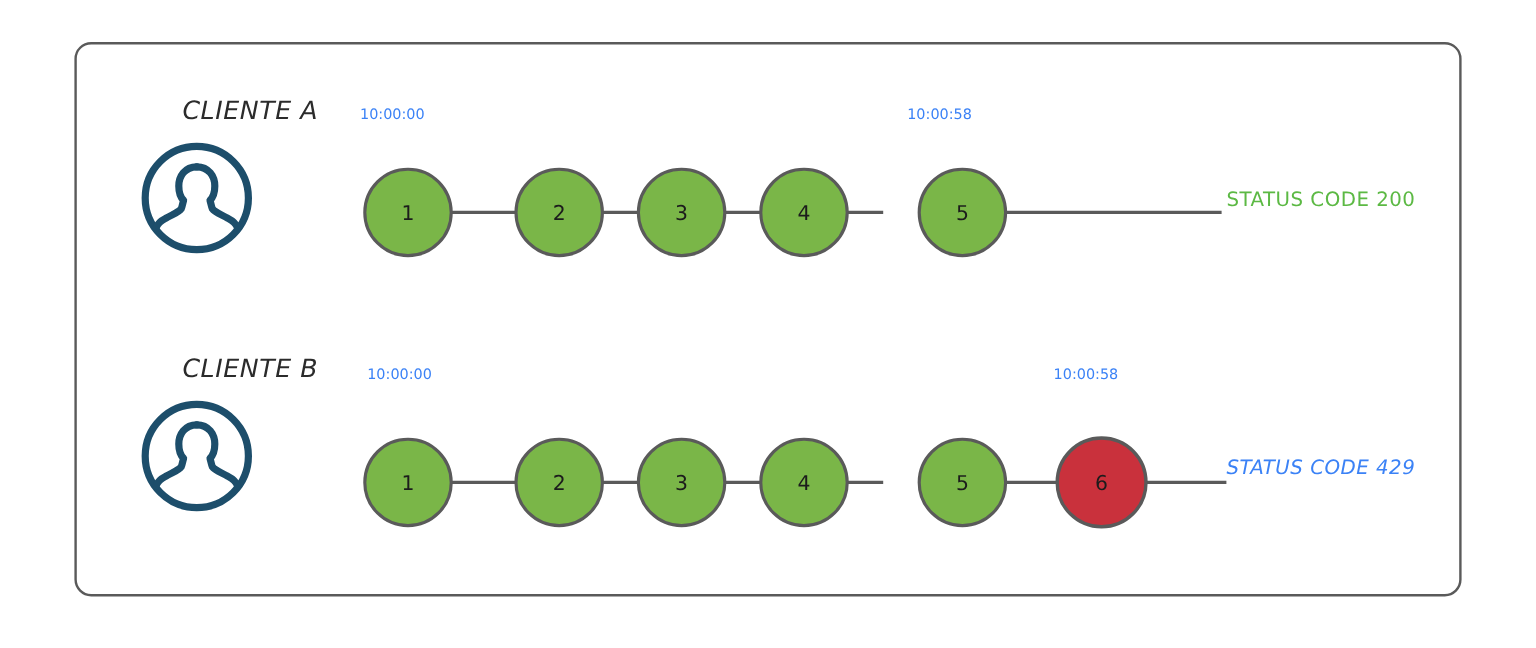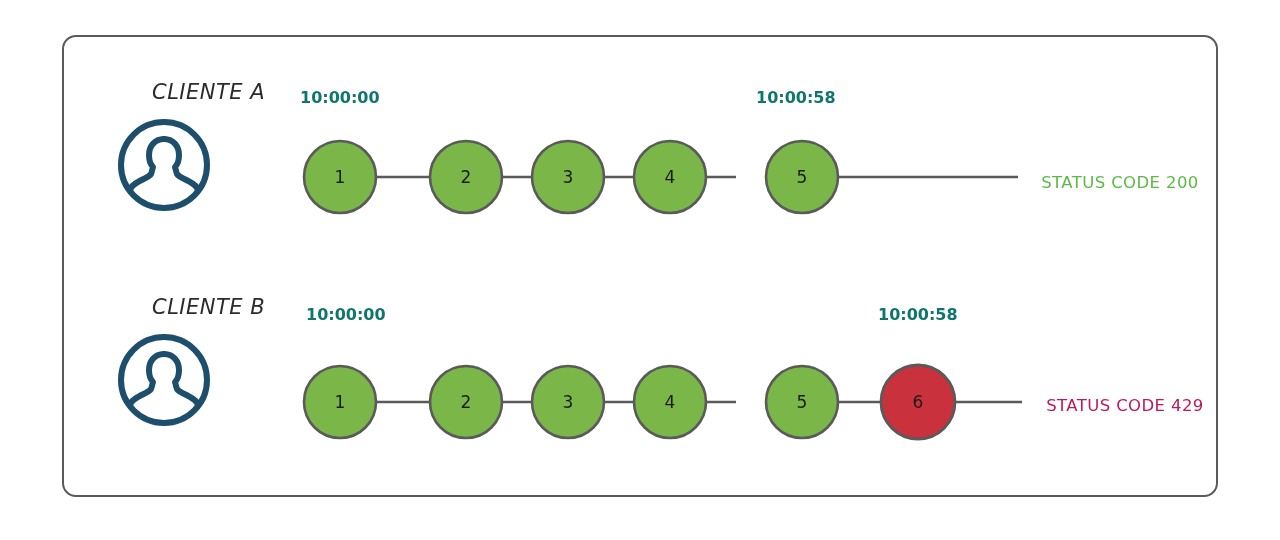--- a/index.html
+++ b/index.html
@@ -63,23 +63,23 @@
     left: 116px;
     top: 57px;
     width: 96px;
     height: 96px;
   }
 
   
   .timestamp {
     position: absolute;
     font-family: "DejaVu Sans", sans-serif;
-    font-size: 16px;
-    font-weight: bold;
-    color: #0f766e;
+    font-size: 12px;
+    font-weight: normal;
+    color: #3b82f6;
     white-space: nowrap;
   }
 
   
   .chain {
     position: absolute;
     left: 270px;
     top: 40px;
     width: 790px;
     height: 130px;
@@ -87,38 +87,36 @@
 
   .node-text {
     font-family: "DejaVu Sans", sans-serif;
     font-size: 17px;
     fill: #1c1c1c;
   }
 
   
   .status {
     position: absolute;
-    text-align: center;
     white-space: nowrap;
     font-family: "DejaVu Sans", sans-serif;
     line-height: 1.25;
-    margin-top: 16px;
   }
   .status-line1 {
     display: block;
     font-size: 16.5px;
     letter-spacing: 0.4px;
   }
   .status-line2 {
     display: block;
     font-size: 14.5px;
     letter-spacing: 0.2px;
   }
   .status-ok { color: #5cb944; }
-  .status-err { color: #be185d; }
+  .status-err { color: #3b82f6; font-style: italic; }
 </style>
 </head>
 <body>
 
 <div id="canvas">
 
   <div class="frame"></div>
 
   <div class="row row-a">
 

